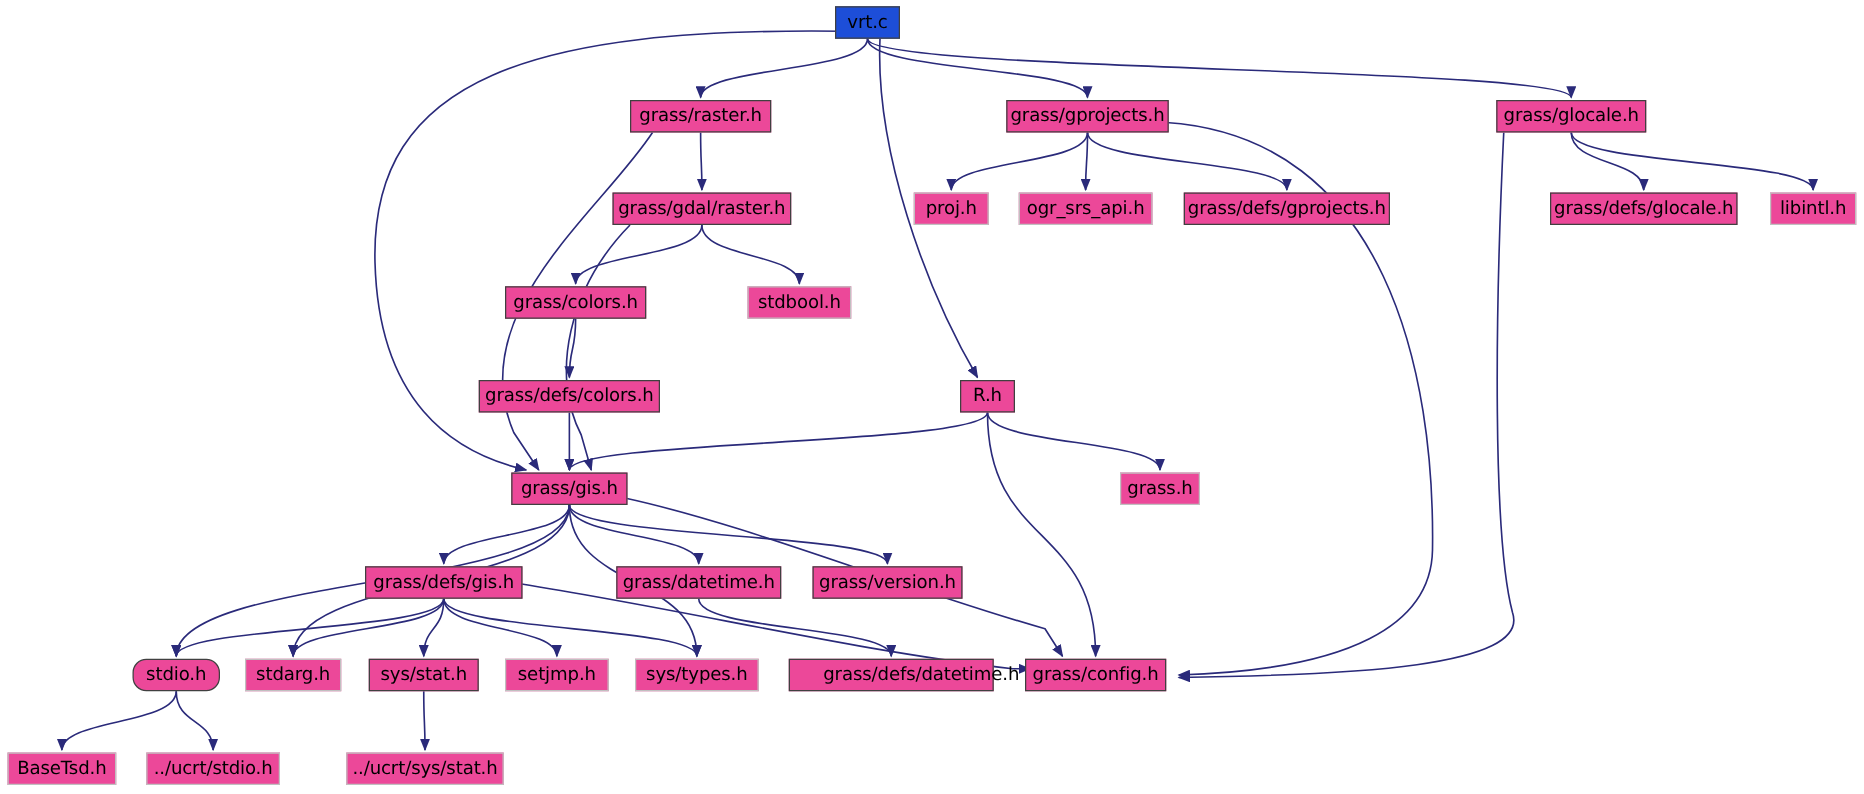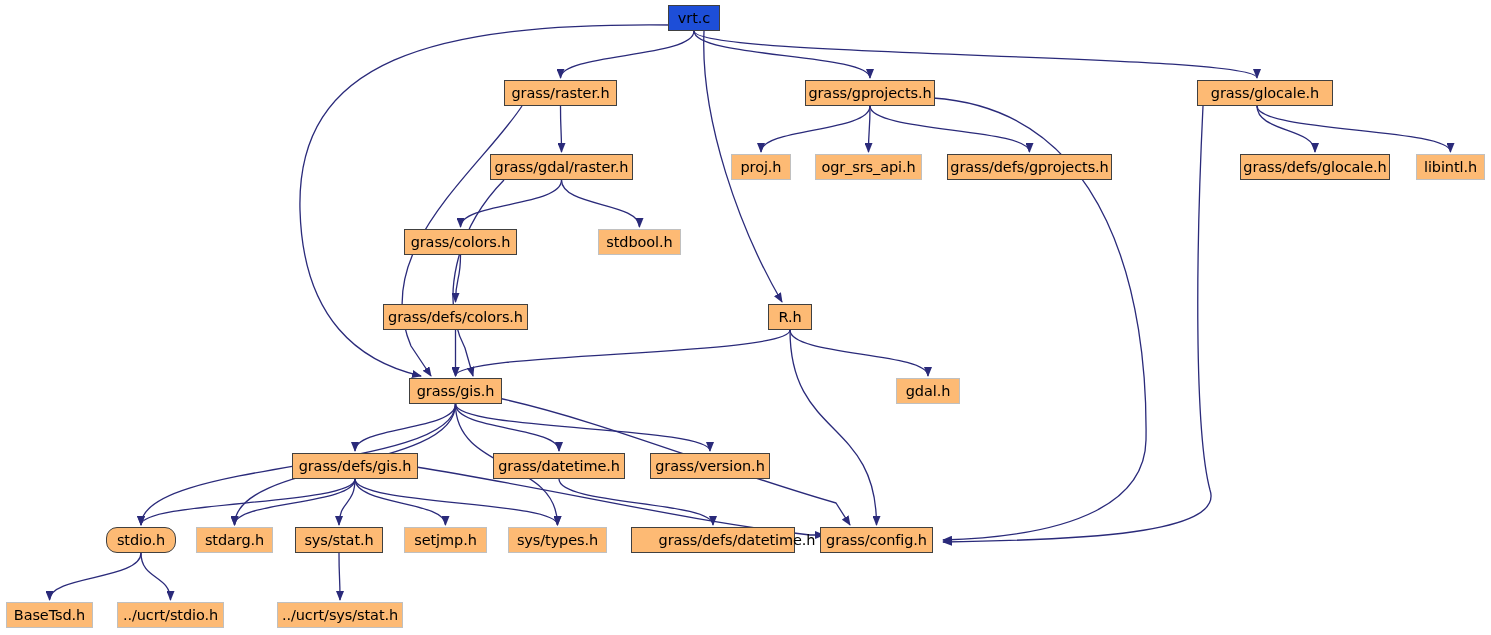--- a/index.html
+++ b/index.html
@@ -22,21 +22,21 @@
     height: 635px;
     pointer-events: none;
   }
   .node {
     position: absolute;
     box-sizing: border-box;
     display: flex;
     align-items: center;
     justify-content: center;
     height: 26px;
-    background: #fdba74;
+    background: #ec4899;
     border: 1px solid #c0c0c0;
     font-size: 14.5px;
     color: #000000;
     white-space: nowrap;
     letter-spacing: -0.1px;
     z-index: 5;
   }
   .node.solid {
     border: 1.6px solid #404040;
   }
@@ -103,21 +103,21 @@
 
 <div class="node root" style="left: 668px; top: 5px; width: 52px;">
       <span>vrt.c</span>
     </div>
     <div class="node solid" style="left: 504px; top: 80px; width: 113px;">
       <span>grass/raster.h</span>
     </div>
     <div class="node solid" style="left: 805px; top: 80px; width: 130px;">
       <span>grass/gprojects.h</span>
     </div>
-    <div class="node solid" style="left: 1197px; top: 80px; width: 136px;">
+    <div class="node solid" style="left: 1197px; top: 80px; width: 120px;">
       <span>grass/glocale.h</span>
     </div>
     <div class="node solid" style="left: 490px; top: 154px; width: 143px;">
       <span>grass/gdal/raster.h</span>
     </div>
     <div class="node " style="left: 731px; top: 154px; width: 60px;">
       <span>proj.h</span>
     </div>
     <div class="node " style="left: 815px; top: 154px; width: 107px;">
       <span>ogr_srs_api.h</span>
@@ -140,21 +140,21 @@
     <div class="node solid" style="left: 383px; top: 304px; width: 145px;">
       <span>grass/defs/colors.h</span>
     </div>
     <div class="node solid" style="left: 768px; top: 304px; width: 44px;">
       <span>R.h</span>
     </div>
     <div class="node solid" style="left: 409px; top: 378px; width: 93px;">
       <span>grass/gis.h</span>
     </div>
     <div class="node " style="left: 896px; top: 378px; width: 64px;">
-      <span>gdal.h</span>
+      <span>grass.h</span>
     </div>
     <div class="node solid" style="left: 292px; top: 453px; width: 126px;">
       <span>grass/defs/gis.h</span>
     </div>
     <div class="node solid" style="left: 493px; top: 453px; width: 132px;">
       <span>grass/datetime.h</span>
     </div>
     <div class="node solid" style="left: 650px; top: 453px; width: 120px;">
       <span>grass/version.h</span>
     </div>

